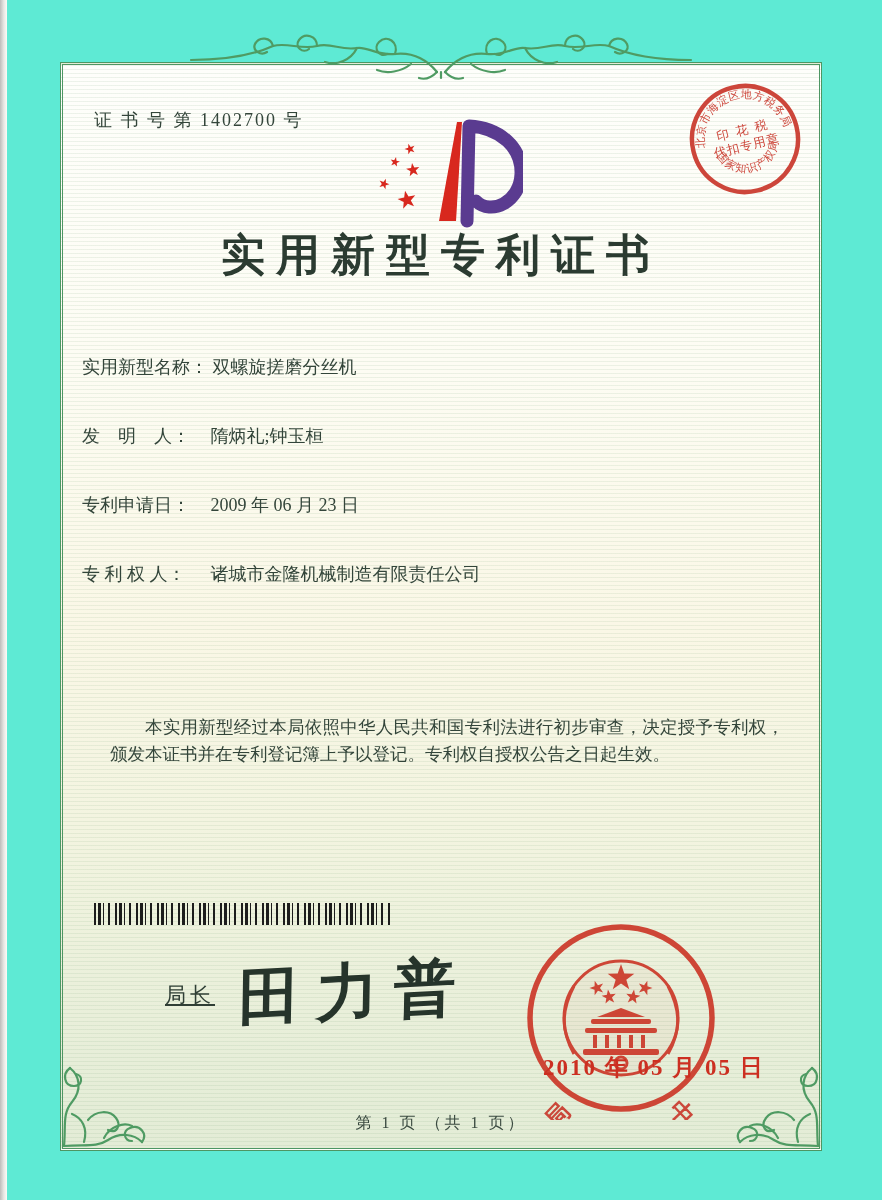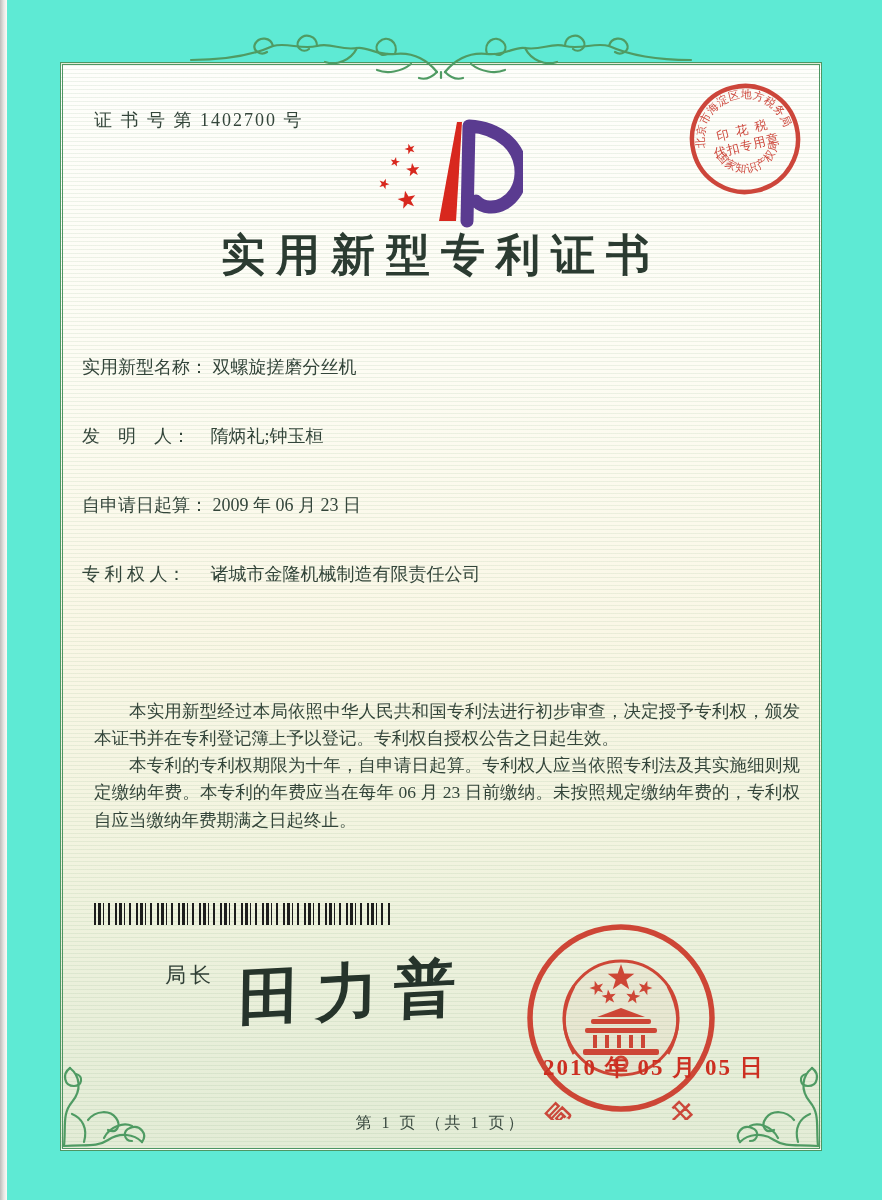--- a/index.html
+++ b/index.html
@@ -30,30 +30,30 @@
     font-size:44px; font-weight:bold; color:#2b3b31; letter-spacing:11px;margin-top:6px;
   }
   .tax-seal { left:666px; top:60px; width:158px; height:158px; opacity:0.92; }
   .fields { left:82px; top:355px; color:#33453a; }
   .field-row { margin-bottom:45px; font-size:18px; white-space:nowrap; }
   .field-label { display:inline-block; min-width:124px; }
   .body-text {
     left:94px; top:698px; width:706px;
     font-size:17.5px; color:#33453a; line-height:1.55; text-align:justify;
   }
-  .body-text p { margin:0; text-indent:2em; }
+  .body-text p { margin:16px; text-indent:2em; }
   .barcode {
     left:94px; top:903px; width:296px; height:22px;
     background:repeating-linear-gradient(90deg,
       #1d1d1d 0 2px, transparent 2px 4px,
       #1d1d1d 4px 7px, transparent 7px 9px,
       #1d1d1d 9px 10px, transparent 10px 14px,
       #1d1d1d 14px 16px, transparent 16px 21px);
   }
-  .sig-role { left:165px; top:961px; font-size:21px; color:#2f3e35; letter-spacing:4px; }
+  .sig-role { left:165px; top:981px; font-size:21px; color:#2f3e35; letter-spacing:4px;text-decoration:underline; }
   .sig-name {
     left:238px; top:950px; font-size:62px; color:#26342b;
     letter-spacing:16px; font-weight:bold;
     transform:rotate(-3deg) skewX(-4deg);
   }
   .office-seal { left:519px; top:916px; width:204px; height:204px; opacity:0.9; }
   .seal-date {
     left:543px; top:1052px; font-size:23px; font-weight:bold;
     color:#cc2f21; letter-spacing:2px;
   }
@@ -160,32 +160,31 @@
   <div class="abs fields">
     <div class="field-row">
       <span class="field-label">实用新型名称：</span>
       <span class="field-value">双螺旋搓磨分丝机</span>
     </div>
     <div class="field-row">
       <span class="field-label">发　明　人：</span>
       <span class="field-value">隋炳礼;钟玉桓</span>
     </div>
     <div class="field-row">
-      <span class="field-label">自申请日起算：</span>
+      <span class="field-label">专利申请日：</span>
       <span class="field-value">2009 年 06 月 23 日</span>
     </div>
     <div class="field-row">
       <span class="field-label">专 利 权 人：</span>
       <span class="field-value">诸城市金隆机械制造有限责任公司</span>
     </div>
   </div>
 
   <div class="abs body-text">
     <p>本实用新型经过本局依照中华人民共和国专利法进行初步审查，决定授予专利权，颁发本证书并在专利登记簿上予以登记。专利权自授权公告之日起生效。</p>
-    <p>本专利的专利权期限为十年，自申请日起算。专利权人应当依照专利法及其实施细则规定缴纳年费。本专利的年费应当在每年 06 月 23 日前缴纳。未按照规定缴纳年费的，专利权自应当缴纳年费期满之日起终止。</p>
   </div>
 
   <div class="abs barcode"></div>
 
   <div class="abs sig-role">局长</div>
   <div class="abs sig-name">田力普</div>
 
   <svg class="abs office-seal" viewBox="0 0 204 204">
     <circle cx="102" cy="102" r="91" fill="none" stroke="#cb3425" stroke-width="5.5"></circle>
     <path id="bigArc" d="M 102,180 A 78,78 0 1 1 101.9,180" fill="none"></path>

